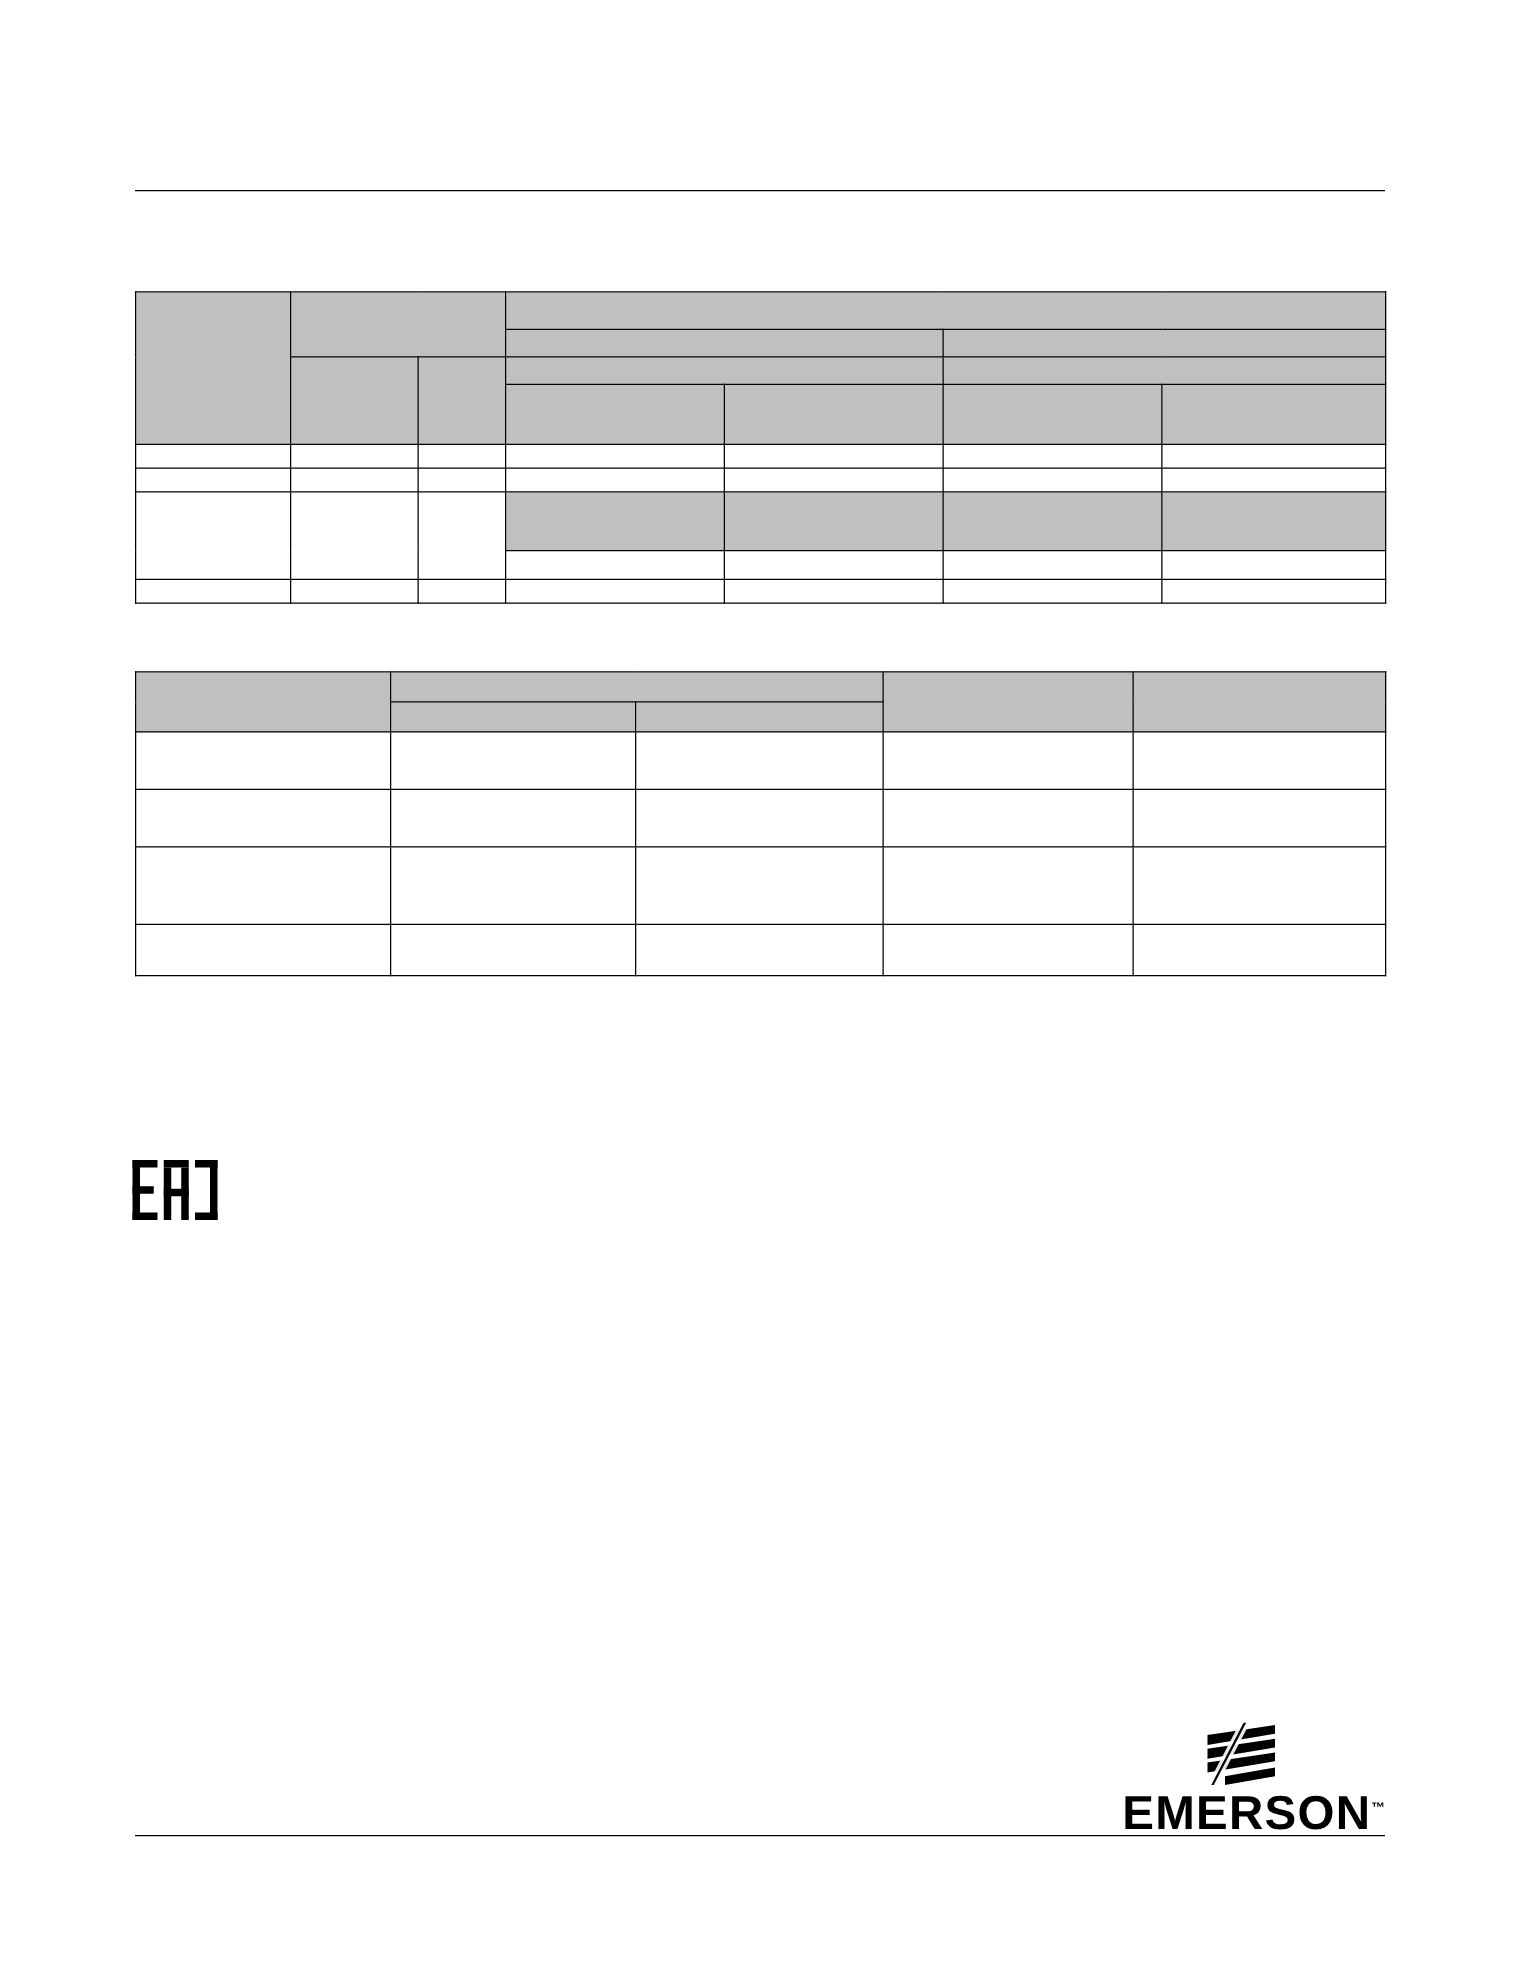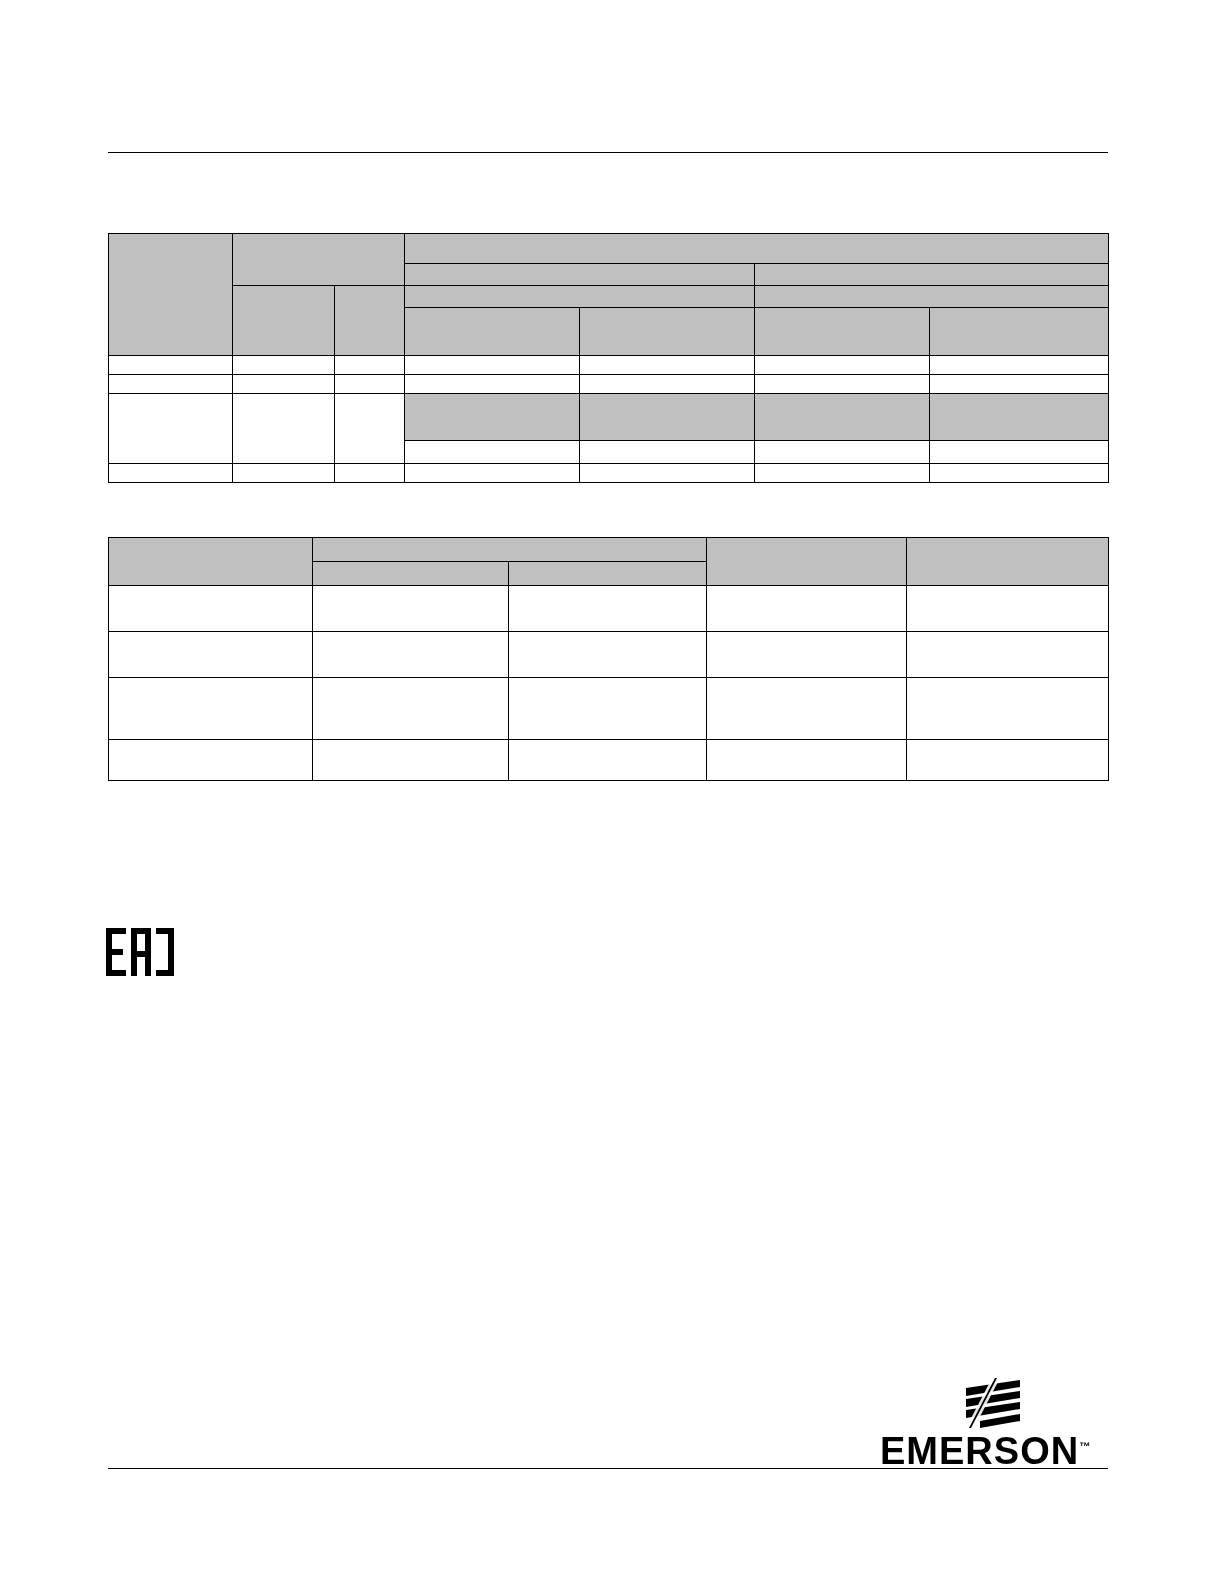--- a/index.html
+++ b/index.html
@@ -89,21 +89,21 @@
     position: absolute;
     left: 0;
     top: 52px;
     width: 228px;
     height: 32px;
     font-family: "Liberation Sans", sans-serif;
     font-weight: bold;
     font-size: 38px;
     letter-spacing: 1px;
     color: #000000;
-    text-align: left;
+    text-align: right;
     white-space: nowrap;
   }
   .emerson-logo .tm {
     font-size: 11px;
     vertical-align: super;
     letter-spacing: 0;
   }
 </style>
 </head>
 <body>

